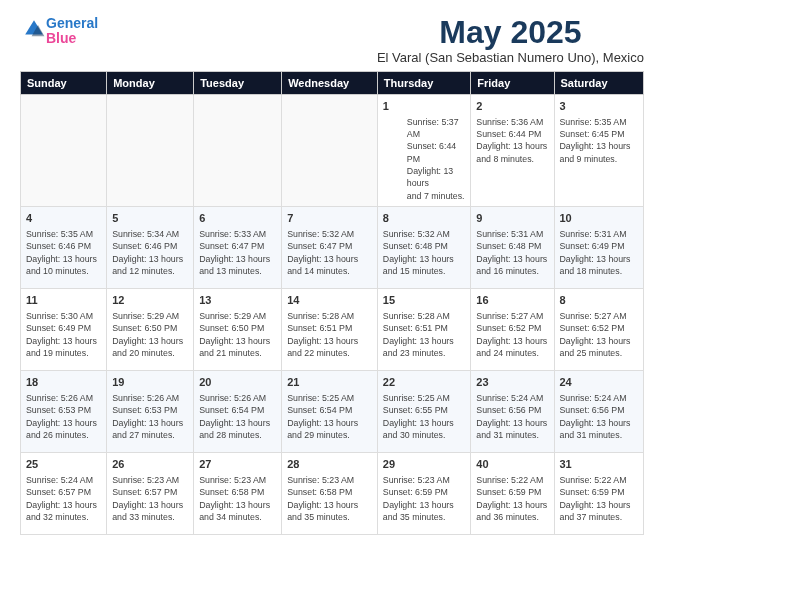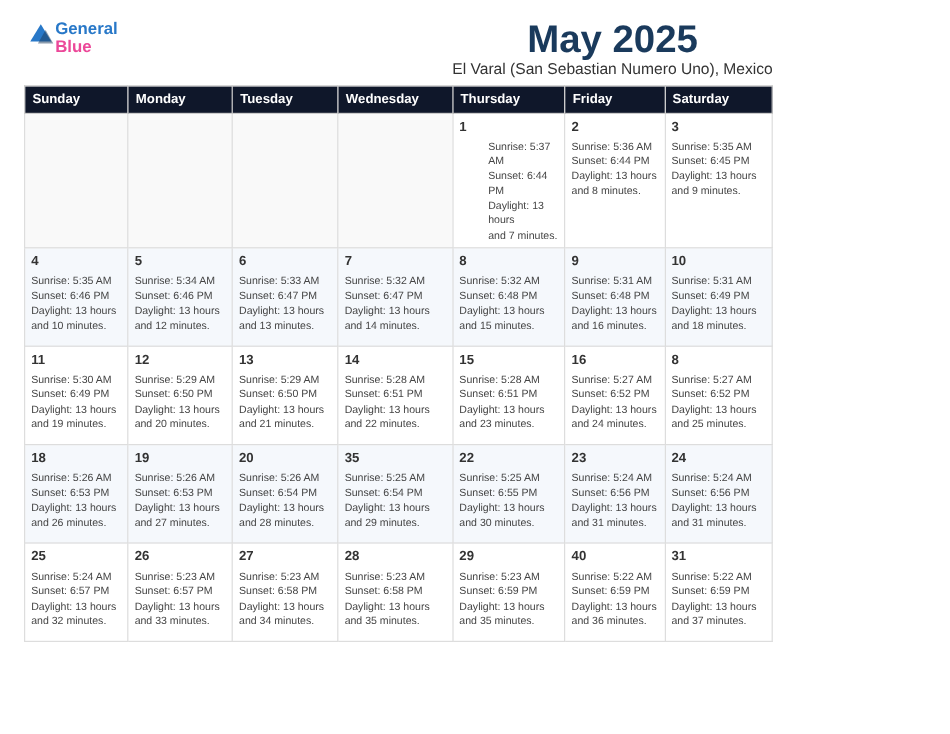--- a/index.html
+++ b/index.html
@@ -281,21 +281,21 @@
 and 27 minutes.</div>
           </td>
           <td>
             <span class="day-number">20</span>
             <div class="day-info" style="white-space: pre-line;">Sunrise: 5:26 AM
 Sunset: 6:54 PM
 Daylight: 13 hours
 and 28 minutes.</div>
           </td>
           <td>
-            <span class="day-number">35</span>
+            <span class="day-number">21</span>
             <div class="day-info" style="white-space: pre-line;">Sunrise: 5:25 AM
 Sunset: 6:54 PM
 Daylight: 13 hours
 and 29 minutes.</div>
           </td>
           <td>
             <span class="day-number">22</span>
             <div class="day-info" style="white-space: pre-line;">Sunrise: 5:25 AM
 Sunset: 6:55 PM
 Daylight: 13 hours

